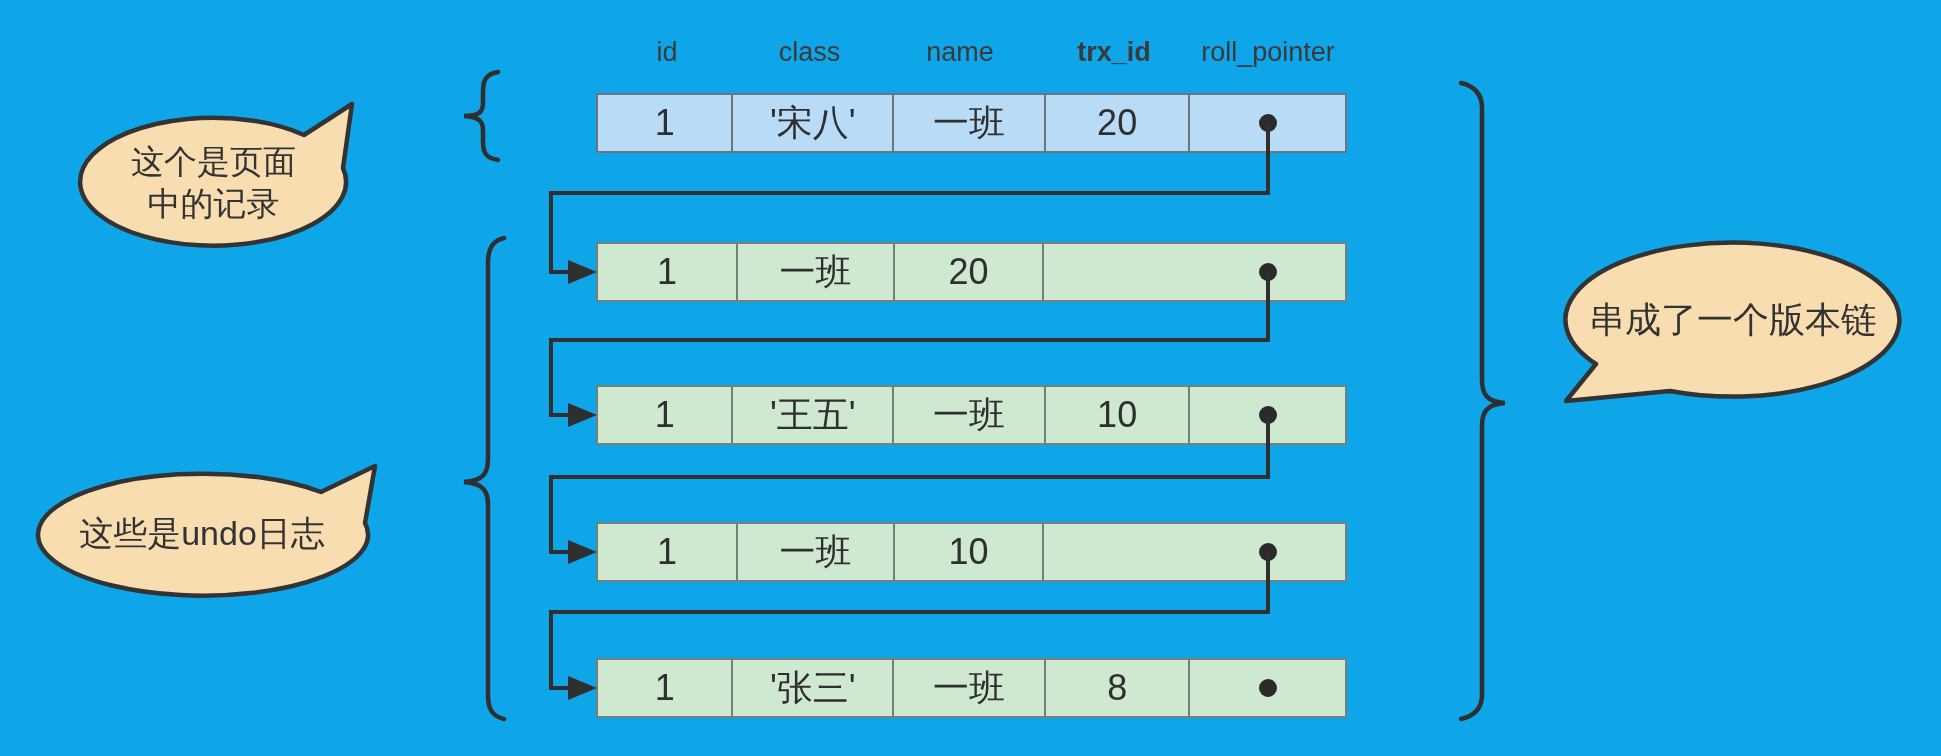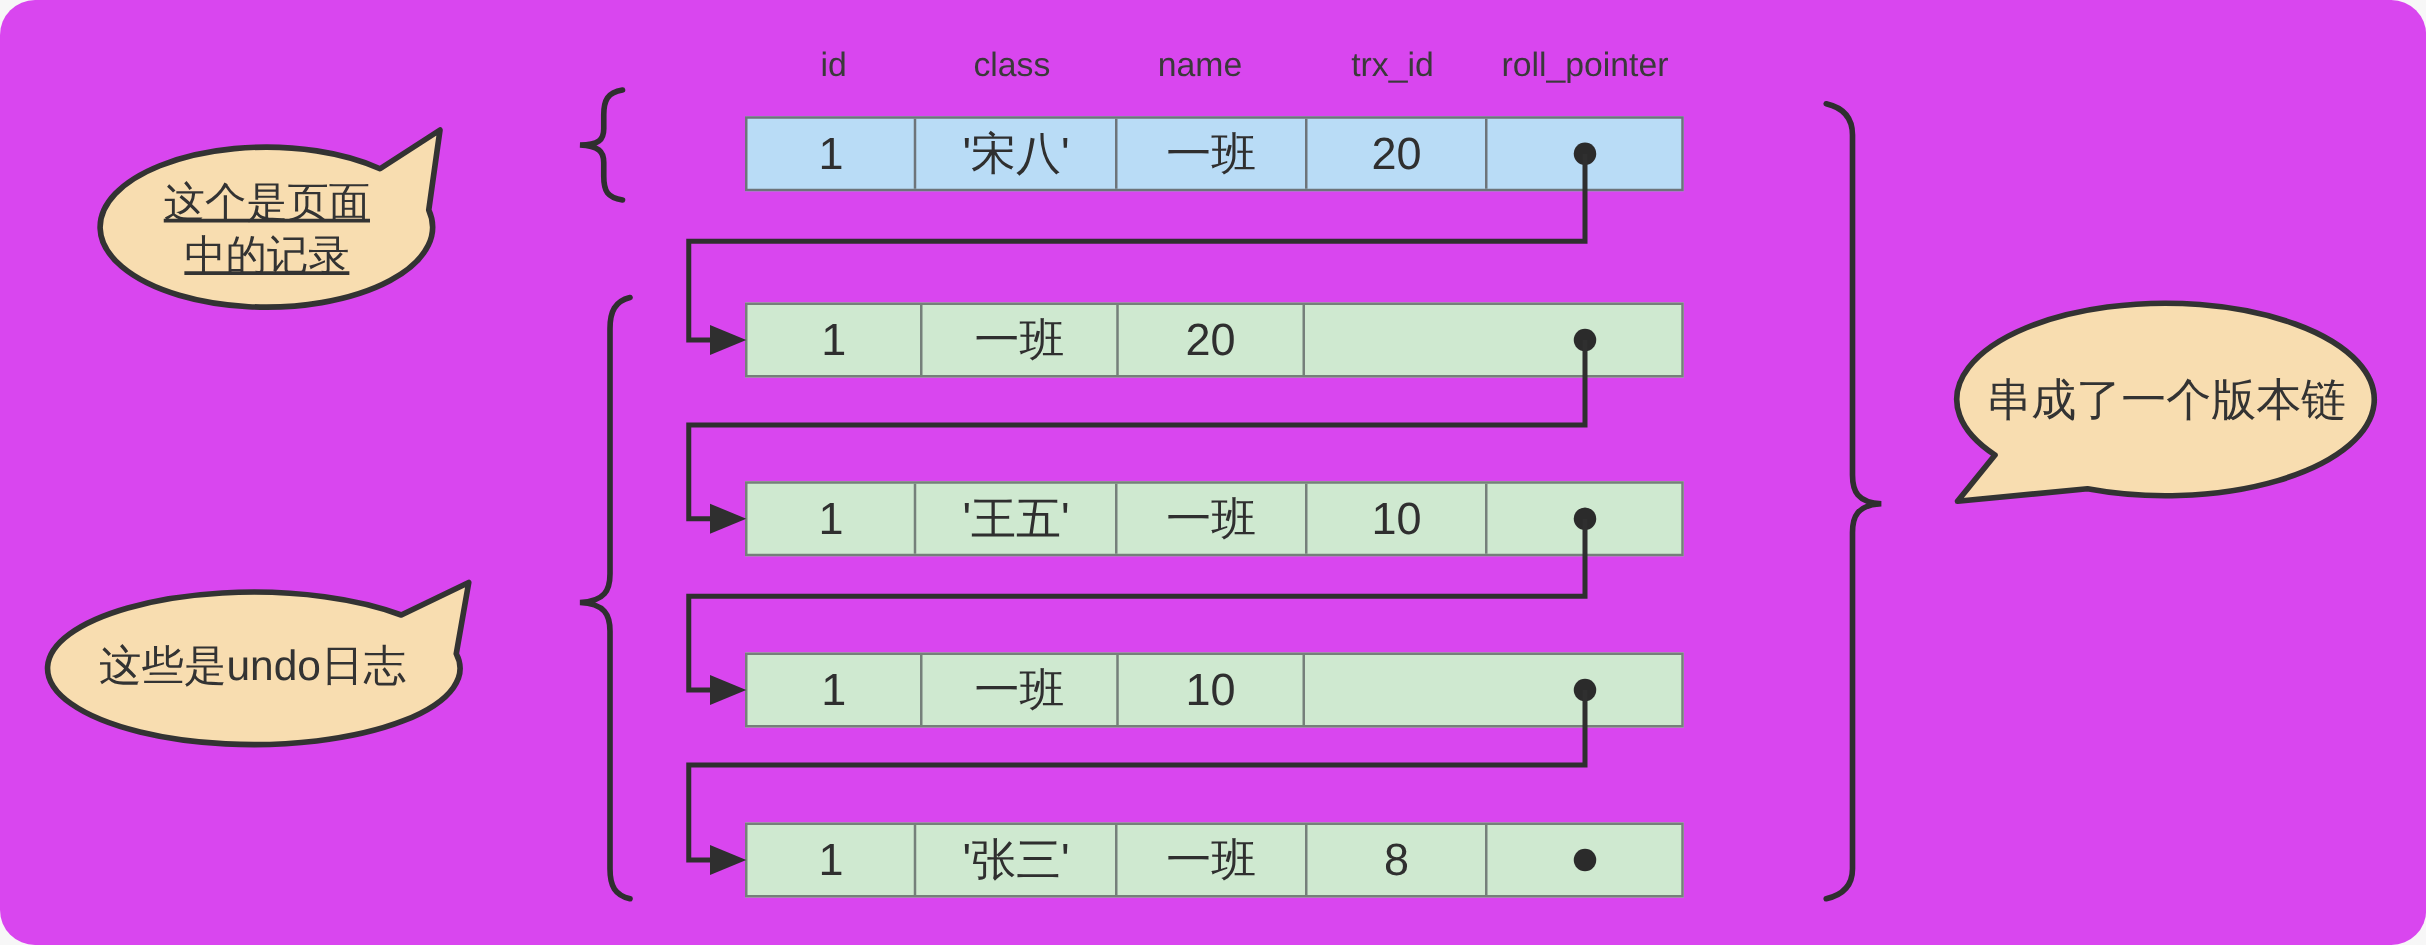--- a/index.html
+++ b/index.html
@@ -1,35 +1,34 @@
 <!DOCTYPE html>
 <html><head>
 <meta charset="utf-8">
 <style>
   html,body{margin:0;padding:0;background:#f7f7f7;}
   .stage{
     position:relative;
     width:1941px;height:756px;
-    background:#d946ef;
+    background:#0ea5e9;
     overflow:hidden;
     font-family:"Liberation Sans","DejaVu Sans",sans-serif;
     color:#2f2f2f;
-    border-radius:28px;
   }
 
   
   .hdr{
     position:absolute;left:596px;top:34px;width:751px;height:36px;
     display:flex;
   }
   .hdr span{
     display:block;text-align:center;line-height:36px;
     font-size:27px;color:#3a3a3a;
   }
-  .hc0{width:142px;}.hc1{width:143px;}.hc2{width:158px;}.hc3{width:150px;}.hc4{width:158px;}
+  .hc0{width:142px;}.hc1{width:143px;}.hc2{width:158px;}.hc3{width:150px;font-weight:bold;}.hc4{width:158px;}
 
   
   .row{
     position:absolute;left:596px;width:751px;height:60px;
     display:flex;box-sizing:border-box;
     border:2px solid #6d747a;
   }
   .row.page{background:#b9dcf6;}
   .row.undo{background:#cfe9d0;border-color:#75807a;}
   .cell{
@@ -41,21 +40,21 @@
   .row.undo .cell{border-right-color:#75807a;}
   .c0{width:140px;}.c1{width:166px;}.c2{width:157px;}.c3{width:149px;}
   .c4{width:160px;border-right:none;}
 
   
   .bubble-label{
     position:absolute;display:flex;flex-direction:column;
     align-items:center;justify-content:center;
     color:#333;line-height:1.28;text-align:center;
   }
-  .bl1{left:80px;top:122px;width:267px;height:122px;font-size:33px;text-decoration:underline;}
+  .bl1{left:80px;top:122px;width:267px;height:122px;font-size:33px;}
   .bl2{left:37px;top:476px;width:330px;height:116px;font-size:34px;}
   .bl3{left:1566px;top:248px;width:334px;height:145px;font-size:36px;}
 
   svg{position:absolute;left:0;top:0;}
   .stroke{stroke:#2f2f2f;fill:none;stroke-width:4.5;stroke-linecap:round;}
   .conn{stroke:#2f2f2f;fill:none;stroke-width:4;stroke-linecap:butt;stroke-linejoin:miter;}
   .arrow{fill:#2f2f2f;stroke:none;}
   .dot{fill:#2b2b2b;stroke:none;}
   .bubble{fill:#f8ddb0;stroke:#333333;stroke-width:4.5;stroke-linejoin:round;}
 </style>

